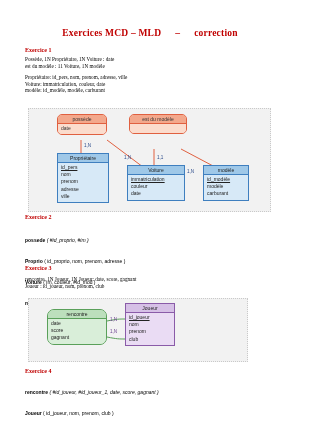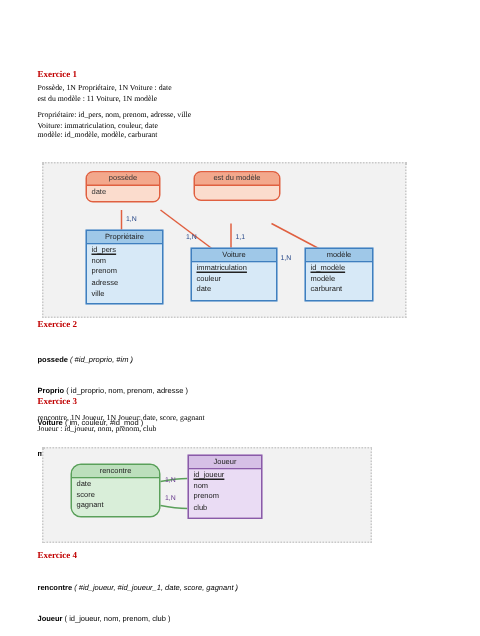--- a/index.html
+++ b/index.html
@@ -114,20 +114,21 @@
   }
   .card.purple{color:#6a3d8f;}
 
   svg.links{position:absolute;left:0;top:0;overflow:visible;}
 </style>
 </head>
 <body>
 
 <div class="page">
 
+  <div class="doc-title"><span>Exercices MCD – MLD</span><span class="sp"></span><span>–</span><span class="sp"></span><span>correction</span></div>
 
   <div class="ex-head" style="top:47px;">Exercice 1</div>
   <div class="blk" style="top:56px;">Possède, 1N Propriétaire, 1N Voiture : date
 est du modèle : 11 Voiture, 1N modèle</div>
   <div class="blk" style="top:74px;">Propriétaire: id_pers, nom, prenom, adresse, ville
 Voiture: immatriculation, couleur, date
 modèle: id_modèle, modèle, carburant</div>
 
   <div class="diagram" id="diagram1">
     <svg class="links" width="243" height="104">

